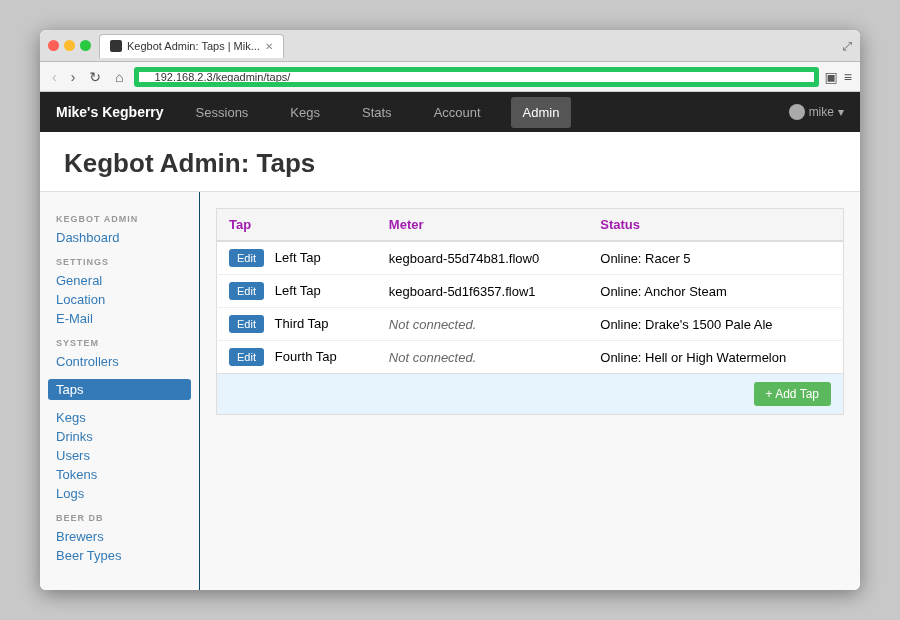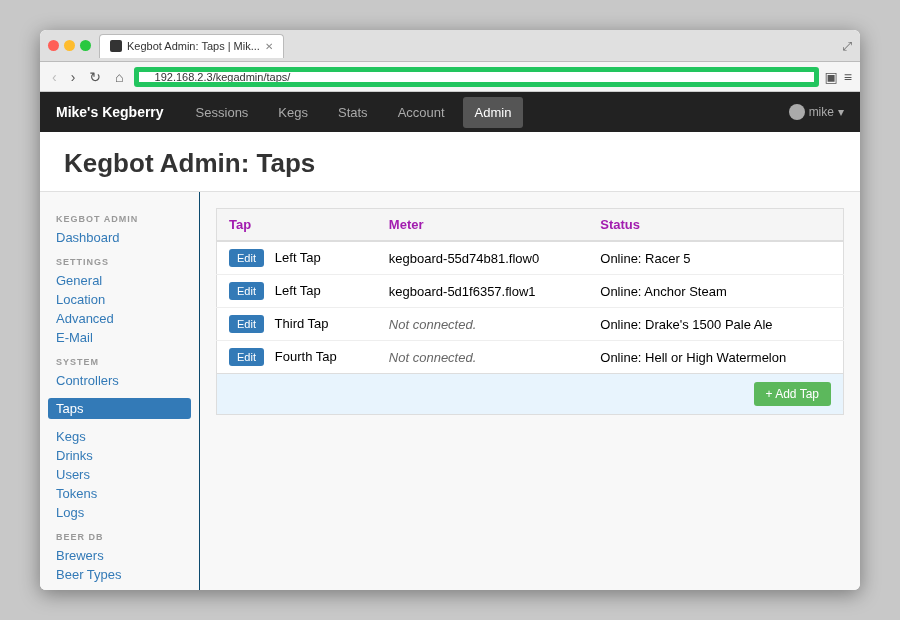--- a/index.html
+++ b/index.html
@@ -127,21 +127,21 @@
       padding: 0 16px;
     }
     .app-brand {
       color: #fff;
       font-size: 14px;
       font-weight: 600;
       margin-right: 20px;
     }
     .nav-links {
       display: flex;
-      gap: 6px;
+      gap: 18px;
     }
     .nav-link {
       color: #aaa;
       font-size: 13px;
       padding: 8px 12px;
       cursor: pointer;
       text-decoration: none;
     }
     .nav-link.active {
       color: #fff;
@@ -347,21 +347,20 @@
     <div class="main-layout">
 
       <nav class="sidebar">
 
         <div class="sidebar-section-label">KEGBOT ADMIN</div>
         <a class="sidebar-item">Dashboard</a>
 
         <div class="sidebar-section-label">SETTINGS</div>
         <a class="sidebar-item">General</a>
         <a class="sidebar-item">Location</a>
-        <a class="sidebar-item">Advanced</a>
         <a class="sidebar-item">E-Mail</a>
 
         <div class="sidebar-section-label">SYSTEM</div>
         <a class="sidebar-item">Controllers</a>
         <a class="sidebar-item active">Taps</a>
         <a class="sidebar-item">Kegs</a>
         <a class="sidebar-item">Drinks</a>
         <a class="sidebar-item">Users</a>
         <a class="sidebar-item">Tokens</a>
         <a class="sidebar-item">Logs</a>

